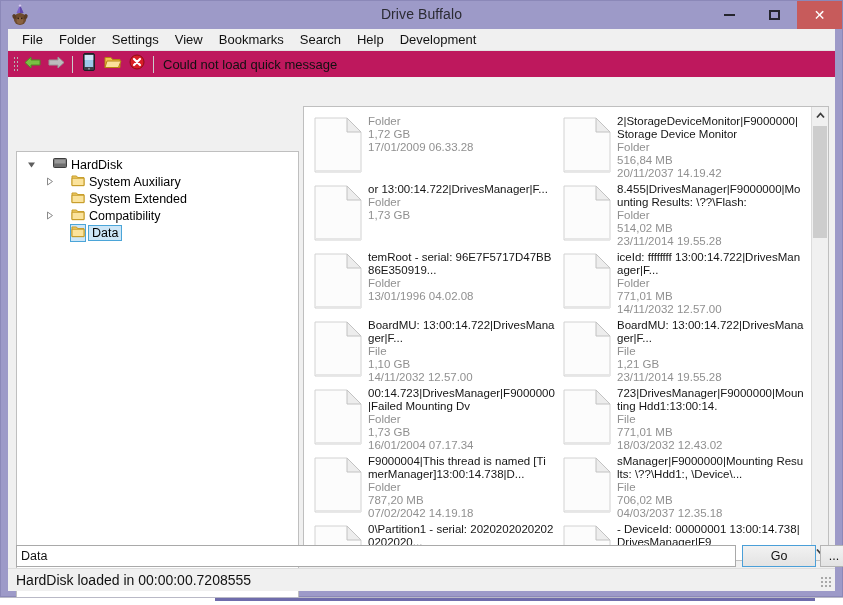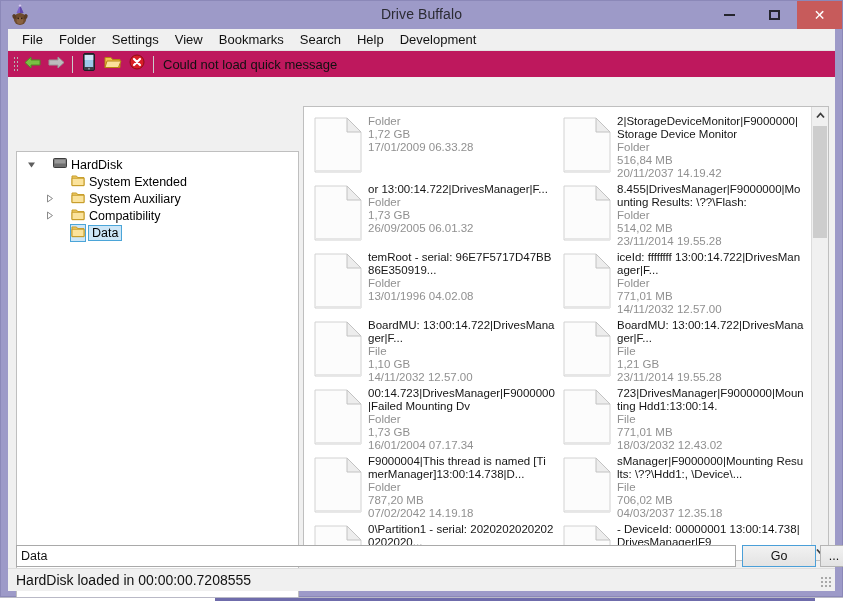--- a/index.html
+++ b/index.html
@@ -344,45 +344,45 @@
           <span>
             <svg width="14" height="12" viewBox="0 0 14 12">
               <rect x=".5" y="1.5" width="13" height="9" rx="1" fill="#6f6f6f" stroke="#3c3c3c"></rect>
               <rect x="1.5" y="2.5" width="11" height="4" fill="#9a9a9a"></rect>
             </svg>
           </span>
           <span class="tree-label">HardDisk</span>
         </div>
 
         <div class="tree-row indent1">
+          <span class="expander">
+            <svg width="9" height="9" viewBox="0 0 9 9">
+                <polygon points="2.5,1 7.5,4.5 2.5,8" fill="none" stroke="#8a8a8a" stroke-width="1"></polygon>
+              </svg>
+          </span>
+          <span class="dotline"></span>
+          <span>
+            <svg width="14" height="13" viewBox="0 0 14 13">
+              <path d="M1 2h4.5l1.2 1.6H13v8H1z" fill="#f3cf6a" stroke="#c59a25"></path>
+              <path d="M1 4.2h12v7.4H1z" fill="#fbe39c" stroke="#c59a25"></path>
+            </svg>
+          </span>
+          <span class="tree-label">System Auxiliary</span>
+        </div>
+
+        <div class="tree-row indent1">
           <span class="expander"></span>
           <span class="dotline"></span>
           <span>
             <svg width="14" height="13" viewBox="0 0 14 13">
               <path d="M1 2h4.5l1.2 1.6H13v8H1z" fill="#f3cf6a" stroke="#c59a25"></path>
               <path d="M1 4.2h12v7.4H1z" fill="#fbe39c" stroke="#c59a25"></path>
             </svg>
           </span>
           <span class="tree-label">System Extended</span>
-        </div>
-
-        <div class="tree-row indent1">
-          <span class="expander">
-            <svg width="9" height="9" viewBox="0 0 9 9">
-                <polygon points="2.5,1 7.5,4.5 2.5,8" fill="none" stroke="#8a8a8a" stroke-width="1"></polygon>
-              </svg>
-          </span>
-          <span class="dotline"></span>
-          <span>
-            <svg width="14" height="13" viewBox="0 0 14 13">
-              <path d="M1 2h4.5l1.2 1.6H13v8H1z" fill="#f3cf6a" stroke="#c59a25"></path>
-              <path d="M1 4.2h12v7.4H1z" fill="#fbe39c" stroke="#c59a25"></path>
-            </svg>
-          </span>
-          <span class="tree-label">System Auxiliary</span>
         </div>
 
         <div class="tree-row indent1">
           <span class="expander">
             <svg width="9" height="9" viewBox="0 0 9 9">
                 <polygon points="2.5,1 7.5,4.5 2.5,8" fill="none" stroke="#8a8a8a" stroke-width="1"></polygon>
               </svg>
           </span>
           <span class="dotline"></span>
           <span>
@@ -445,21 +445,20 @@
                   <svg width="48" height="56" viewBox="0 0 48 56">
                     <path d="M1 1h32l14 14v40H1z" fill="#fcfcfc" stroke="#d2d2d2" stroke-width="1"></path>
                     <path d="M33 1l14 14H33z" fill="#ededed" stroke="#c2c2c2" stroke-width="1"></path>
                     <path d="M2 54h45" stroke="#e6e6e6" stroke-width="2"></path>
                   </svg>
                 </div>
                 <div class="file-meta">
                   <div class="fm-name">or 13:00:14.722|DrivesManager|F...</div>
                   <div class="fm-kind">Folder</div>
                   <div class="fm-size">1,73 GB</div>
-                  <div class="fm-date">26/09/2005 06.01.32</div>
                 </div>
               </div>
               <div class="file-cell">
                 <div class="file-icon-wrap">
                   <svg width="48" height="56" viewBox="0 0 48 56">
                     <path d="M1 1h32l14 14v40H1z" fill="#fcfcfc" stroke="#d2d2d2" stroke-width="1"></path>
                     <path d="M33 1l14 14H33z" fill="#ededed" stroke="#c2c2c2" stroke-width="1"></path>
                     <path d="M2 54h45" stroke="#e6e6e6" stroke-width="2"></path>
                   </svg>
                 </div>

